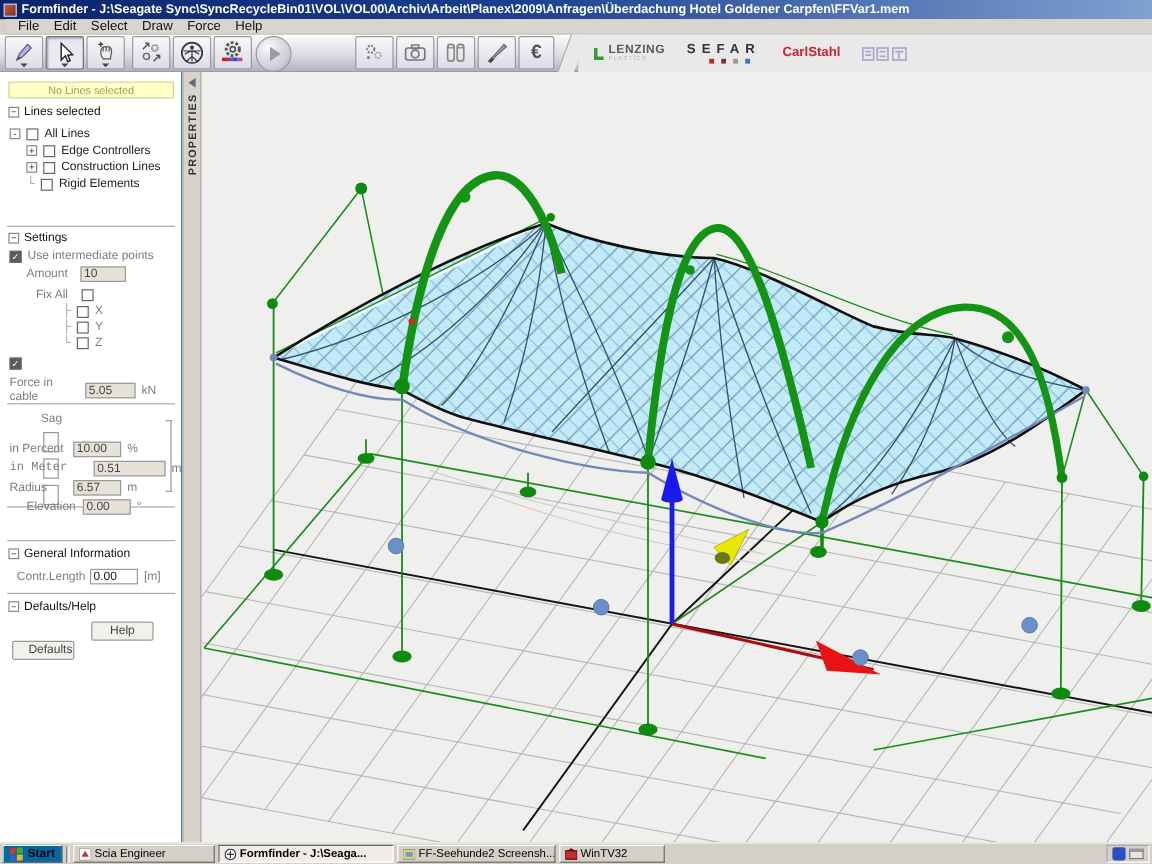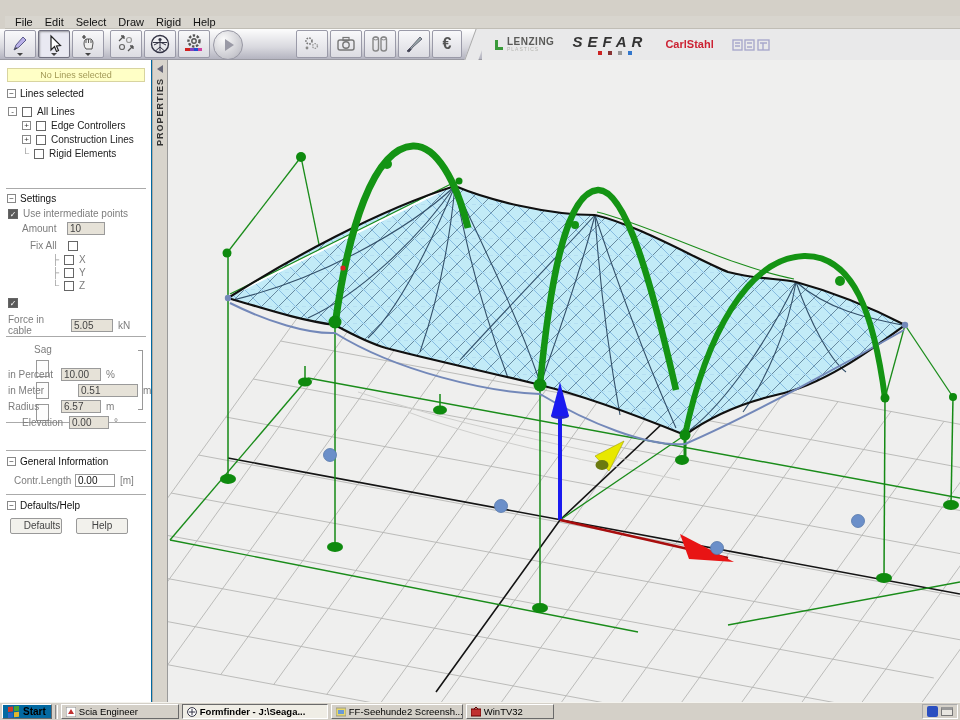--- a/index.html
+++ b/index.html
@@ -33,21 +33,21 @@
   .play-tri { width:0; height:0; border-top:6px solid transparent; border-bottom:6px solid transparent;
     border-left:9px solid #9a9aa6; margin-left:3px; }
   .tb-slash { position:absolute; left:440px; top:0; width:14px; height:31px; background:#e9e9ea;
     transform:skewX(-20deg); border-left:1px solid #aaa; }
   .logo-strip { position:absolute; left:452px; top:0; width:508px; height:31px; background:#e9e9ea;
     display:flex; align-items:center; gap:18px; padding-left:12px; }
   .logo { display:flex; flex-direction:column; align-items:center; line-height:1; }
   .logo-lenzing { flex-direction:row; gap:3px; align-items:center; }
   .lenzing-text { font-weight:bold; font-size:10px; color:#5a5a58; letter-spacing:.5px; }
   .lenzing-sub { font-size:5px; color:#b5b5b0; letter-spacing:1px; }
-  .sefar-text { font-weight:bold; font-size:15px; color:#333; letter-spacing:5px;font-style:italic; }
+  .sefar-text { font-weight:bold; font-size:11px; color:#333; letter-spacing:5px; }
   .sefar-dots { display:flex; gap:6px; margin-top:2px; margin-left:10px; }
   .sefar-dots span { width:4px; height:4px; display:block; }
   .carlstahl-text { font-weight:bold; font-size:11px; color:#cc2233; }
 
   
   .left-panel { position:absolute; left:0; top:60px; width:152px; height:642px; background:#fff;
     border-right:1px solid #0369a1; font-size:10px; color:#222; }
   .alert-box { position:absolute; left:7px; top:8px; width:138px; height:14px; background:#ffffc6;
     border:1px solid #d8d4a0; color:#a39a57; text-align:center; line-height:13px; font-size:9px; }
   .sec-head { position:absolute; display:flex; align-items:center; gap:4px; color:#111; }
@@ -90,27 +90,31 @@
   .tray { margin-left:auto; height:15px; border:1px solid; border-color:#aaa #fff #fff #aaa;
     display:flex; align-items:center; gap:3px; padding:0 4px; }
   .tray-ico1 { width:11px; height:11px; background:#2b4fc0; border-radius:2px; }
   .tray-ico2 { width:12px; height:9px; background:#e8e6e0; border:1px solid #777; border-top:3px solid #999; }
 </style>
 </head>
 <body>
 
 <div id="app">
 
+  <div class="title-bar">
+    <div class="app-icon"></div>
+    <div class="title-text">Formfinder - J:\Seagate Sync\SyncRecycleBin01\VOL\VOL00\Archiv\Arbeit\Planex\2009\Anfragen\Überdachung Hotel Goldener Carpfen\FFVar1.mem</div>
+  </div>
 
   <div class="menu-bar">
     <span class="menu-item">File</span>
     <span class="menu-item">Edit</span>
     <span class="menu-item">Select</span>
     <span class="menu-item">Draw</span>
-    <span class="menu-item">Rigid</span>
+    <span class="menu-item">Force</span>
     <span class="menu-item">Help</span>
   </div>
 
   <div class="toolbar">
     <div class="tb-btn" style="left:4px;">
       <svg width="20" height="20">
         <path d="M4 16 L6 11 L13 3 L16 6 L9 13 Z" fill="#b9b0e8" stroke="#5a5a8a" stroke-width="1"></path>
         <path d="M4 16 L6 13 L7.5 14.5 Z" fill="#444"></path>
       </svg>
       <div class="dd"></div>
@@ -311,21 +315,21 @@
       <span class="mini-btn"></span>
       <span class="mini-btn"></span>
       <span class="mini-btn"></span>
     </div>
     <div class="row" style="left:8px; top:308px;">
       <span class="lbl-dim" style="width:48px;">in Percent</span>
       <input class="tfield" style="width: 40px;" readonly="" value="10.00">
       <span class="lbl-dim">%</span>
     </div>
     <div class="row" style="left:8px; top:324px;">
-      <span class="lbl-dim" style="width:48px;">in Meter</span>
+      <span class="lbl-dim" style="width:48px;font-family:Liberation Mono, monospace;">in Meter</span>
       <input class="tfield" style="width: 60px; margin-left: 17px;" readonly="" value="0.51">
       <span class="lbl-dim">m</span>
     </div>
     <div class="row" style="left:8px; top:340px;">
       <span class="lbl-dim" style="width:48px;">Radius</span>
       <input class="tfield" style="width: 40px;" readonly="" value="6.57">
       <span class="lbl-dim">m</span>
     </div>
     <div class="bracket" style="left:138px; top:290px; height:60px;"></div>
 
@@ -348,21 +352,21 @@
       <input class="tfield enabled" style="width: 40px;" value="0.00">
       <span class="lbl-dim">[m]</span>
     </div>
 
     <div class="hr" style="top:434px;"></div>
 
     <div class="sec-head" style="left:7px; top:440px;">
       <span class="expander">−</span>
       <span>Defaults/Help</span>
     </div>
-    <div class="push-btn" style="left:10px; top:458px; width:52px;padding-left:12px;">Defaults</div>
+    <div class="push-btn" style="left:10px; top:474px; width:52px;padding-left:12px;">Defaults</div>
     <div class="push-btn" style="left:76px; top:458px; width:52px;">Help</div>
   </div>
 
   <div class="prop-strip">
     <div class="prop-arrow"></div>
     <div class="prop-text">PROPERTIES</div>
   </div>
 
   <div class="viewport">
     <svg width="792" height="642" viewBox="0 0 792 642">

